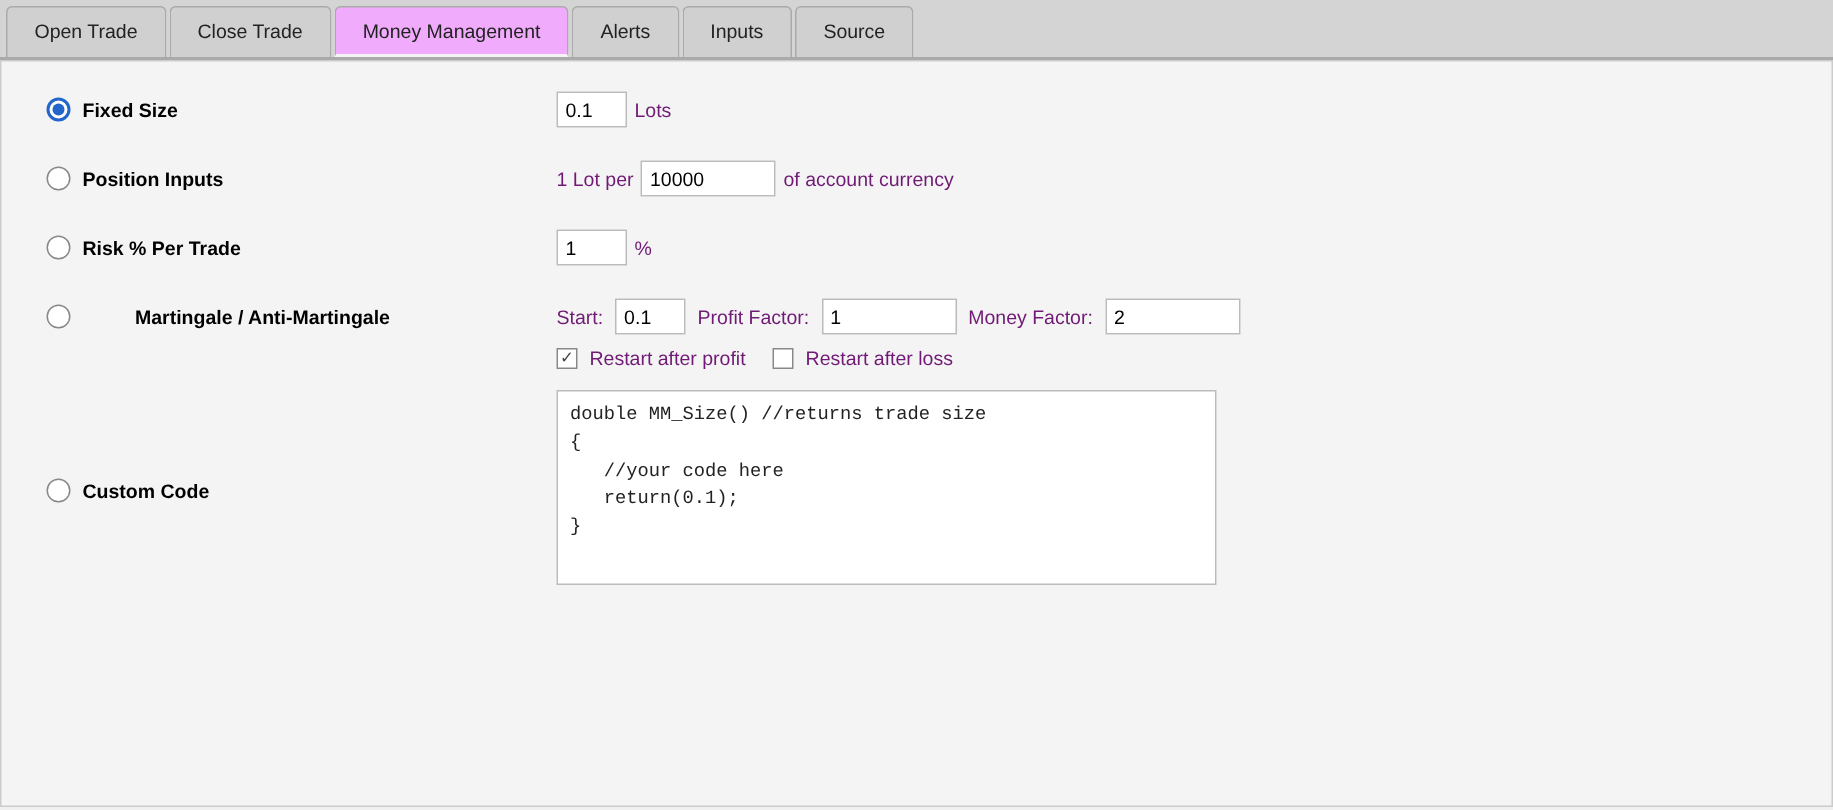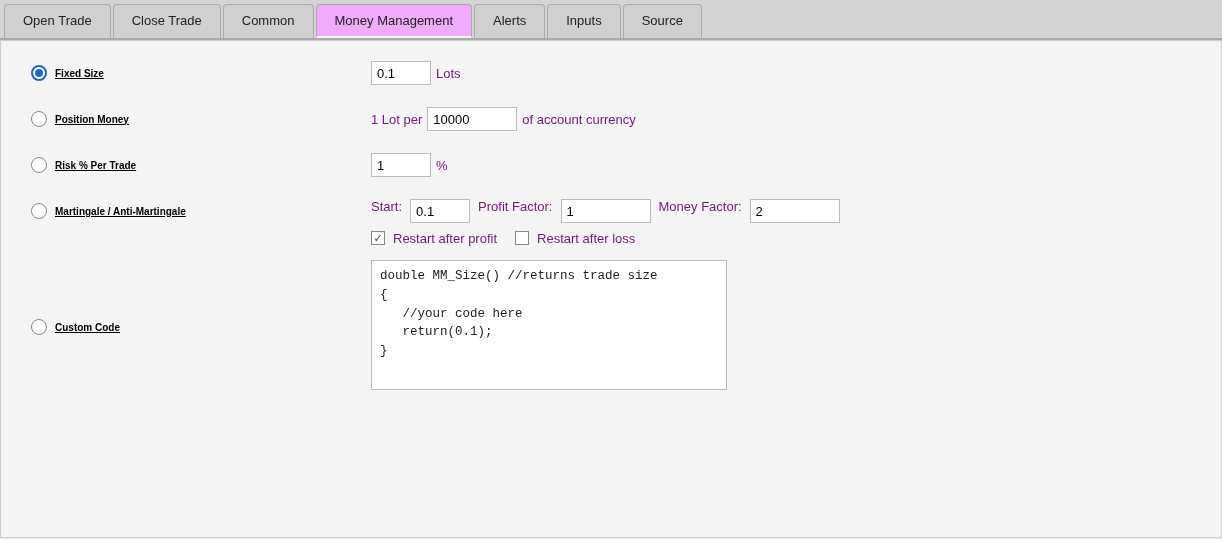--- a/index.html
+++ b/index.html
@@ -84,61 +84,61 @@
     .radio-btn.selected::after {
       content: '';
       width: 8px;
       height: 8px;
       background: #2266cc;
       border-radius: 50%;
     }
 
     .label-text {
       font-weight: bold;
-      font-size: 10px;
-      text-decoration: underline;
+      font-size: 13px;
     }
 
     .controls-col {
       display: flex;
       align-items: center;
       flex-wrap: wrap;
       gap: 5px;
     }
 
     input[type="text"] {
       border: 1px solid #bbb;
       background: white;
       padding: 2px 5px;
       font-size: 13px;
       height: 24px;
       outline: none;
     }
 
     .input-small {
-      width: 60px;
+      width: 47px;
     }
 
     .input-medium {
       width: 90px;
     }
 
     .static-text {
       font-size: 13px;
       color: #701a75;
     }
 
     .martingale-block {
       display: flex;
       flex-direction: column;
       gap: 8px;
     }
 
     .martingale-row {
       display: flex;
+      align-items: center;
       gap: 8px;
     }
 
     .checkbox-box {
       width: 14px;
       height: 14px;
       border: 1px solid #888;
       background: white;
       display: inline-flex;
       align-items: center;
@@ -147,21 +147,21 @@
       flex-shrink: 0;
     }
 
     .checkbox-box.checked::after {
       content: '✓';
       font-size: 11px;
       color: #444;
     }
 
     .code-textarea {
-      width: 356px;
+      width: 440px;
       height: 130px;
       border: 1px solid #bbb;
       background: white;
       font-family: 'Courier New', monospace;
       font-size: 12.5px;
       padding: 6px 8px;
       resize: none;
       color: #222;
       line-height: 1.5;
     }
@@ -173,21 +173,20 @@
     .row.custom-code-row {
       align-items: center;
     }
   </style>
 </head>
 <body>
 
 <div class="tab-bar">
   <div class="tab">Open Trade</div>
   <div class="tab">Close Trade</div>
-  <div class="tab">Common</div>
   <div class="tab active">Money Management</div>
   <div class="tab">Alerts</div>
   <div class="tab">Inputs</div>
   <div class="tab">Source</div>
 </div>
 
 <div class="content-area">
 
   <div class="row">
     <div class="label-col">
@@ -196,42 +195,42 @@
     </div>
     <div class="controls-col">
       <input type="text" class="input-small" value="0.1" style="">
       <span class="static-text">Lots</span>
     </div>
   </div>
 
   <div class="row">
     <div class="label-col">
       <div class="radio-btn"></div>
-      <span class="label-text">Position Money</span>
+      <span class="label-text">Position Inputs</span>
     </div>
     <div class="controls-col">
       <span class="static-text">1 Lot per</span>
       <input type="text" class="input-medium" value="10000" style="">
       <span class="static-text">of account currency</span>
     </div>
   </div>
 
   <div class="row">
     <div class="label-col">
       <div class="radio-btn"></div>
       <span class="label-text">Risk % Per Trade</span>
     </div>
     <div class="controls-col">
       <input type="text" class="input-small" value="1" style="">
       <span class="static-text">%</span>
     </div>
   </div>
 
   <div class="row martingale-row-outer">
-    <div class="label-col" style="padding-top: 4px;">
+    <div class="label-col" style="padding-top: 4px; gap: 35px;">
       <div class="radio-btn"></div>
       <span class="label-text">Martingale / Anti-Martingale</span>
     </div>
     <div class="martingale-block">
 
       <div class="martingale-row">
         <span class="static-text">Start:</span>
         <input type="text" class="input-small" value="0.1" style="">
         <span class="static-text">Profit Factor:</span>
         <input type="text" class="input-medium" value="1" style="">

